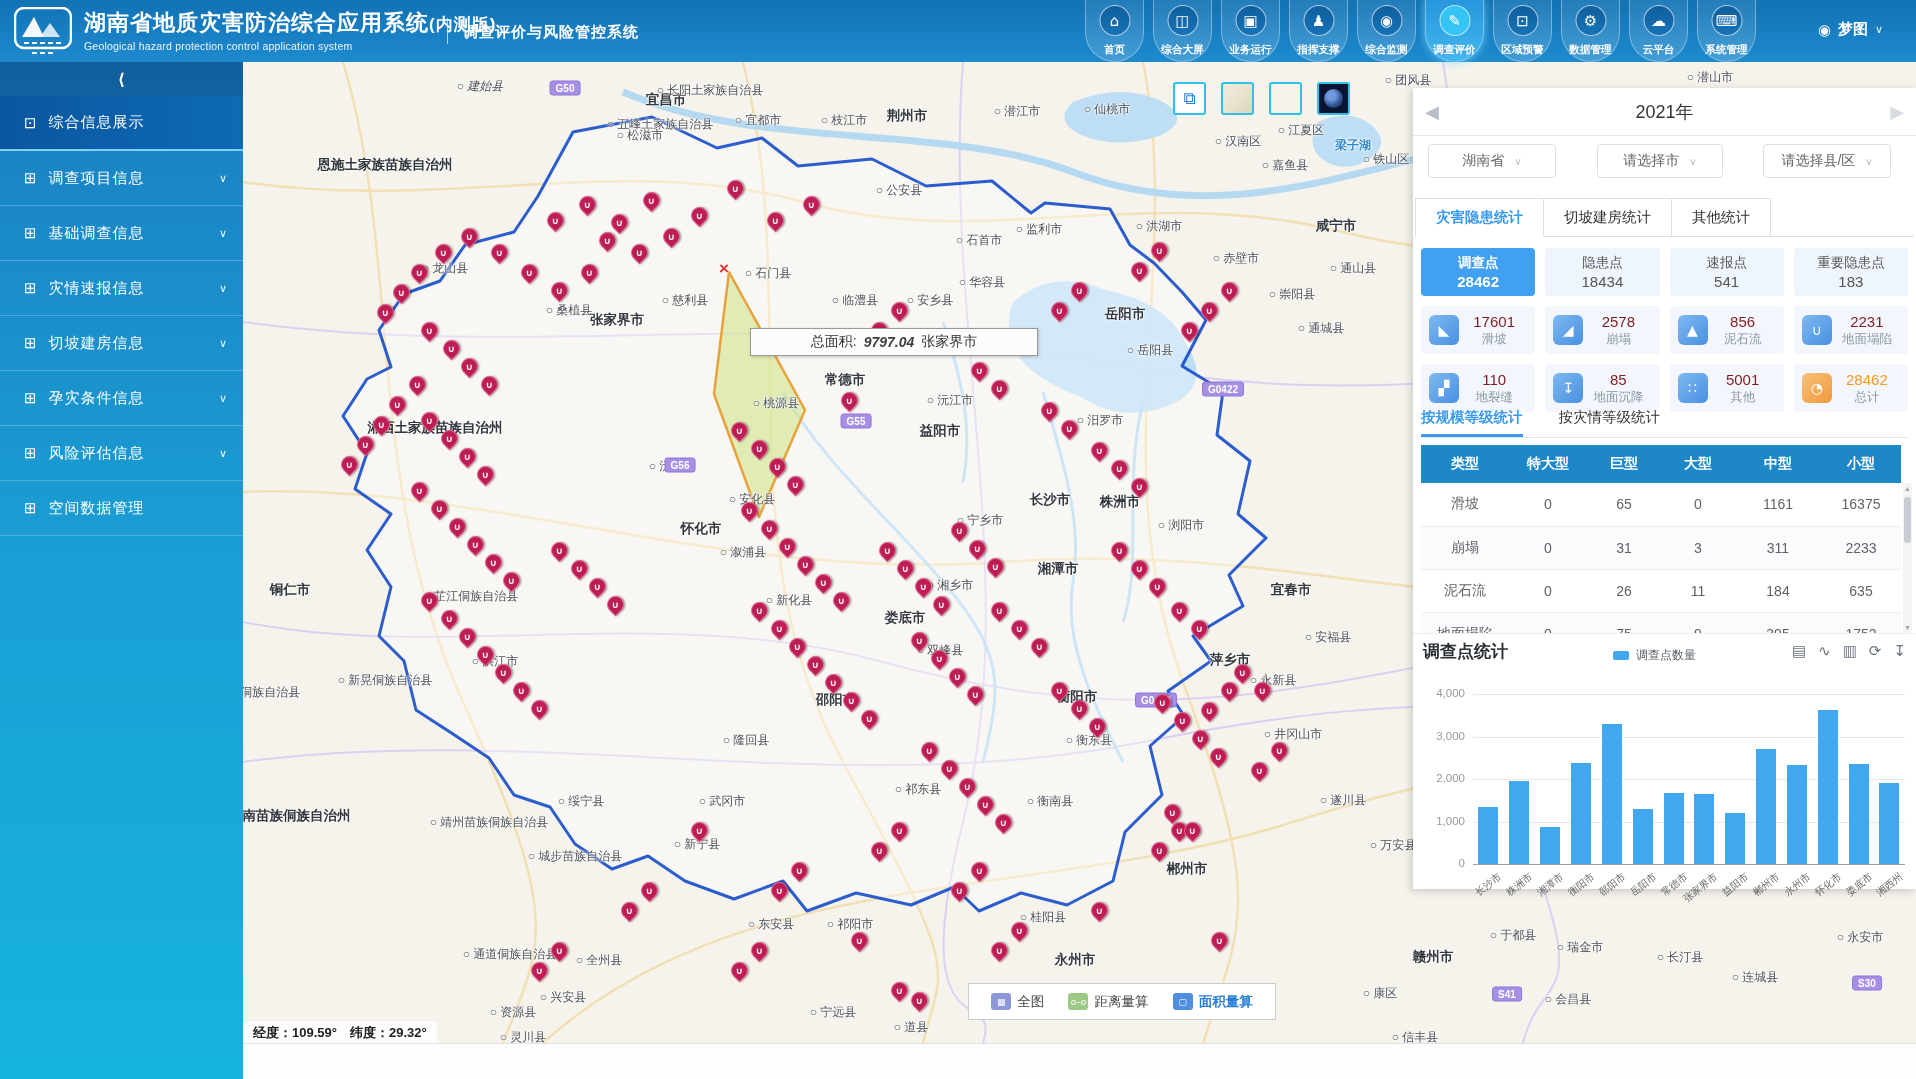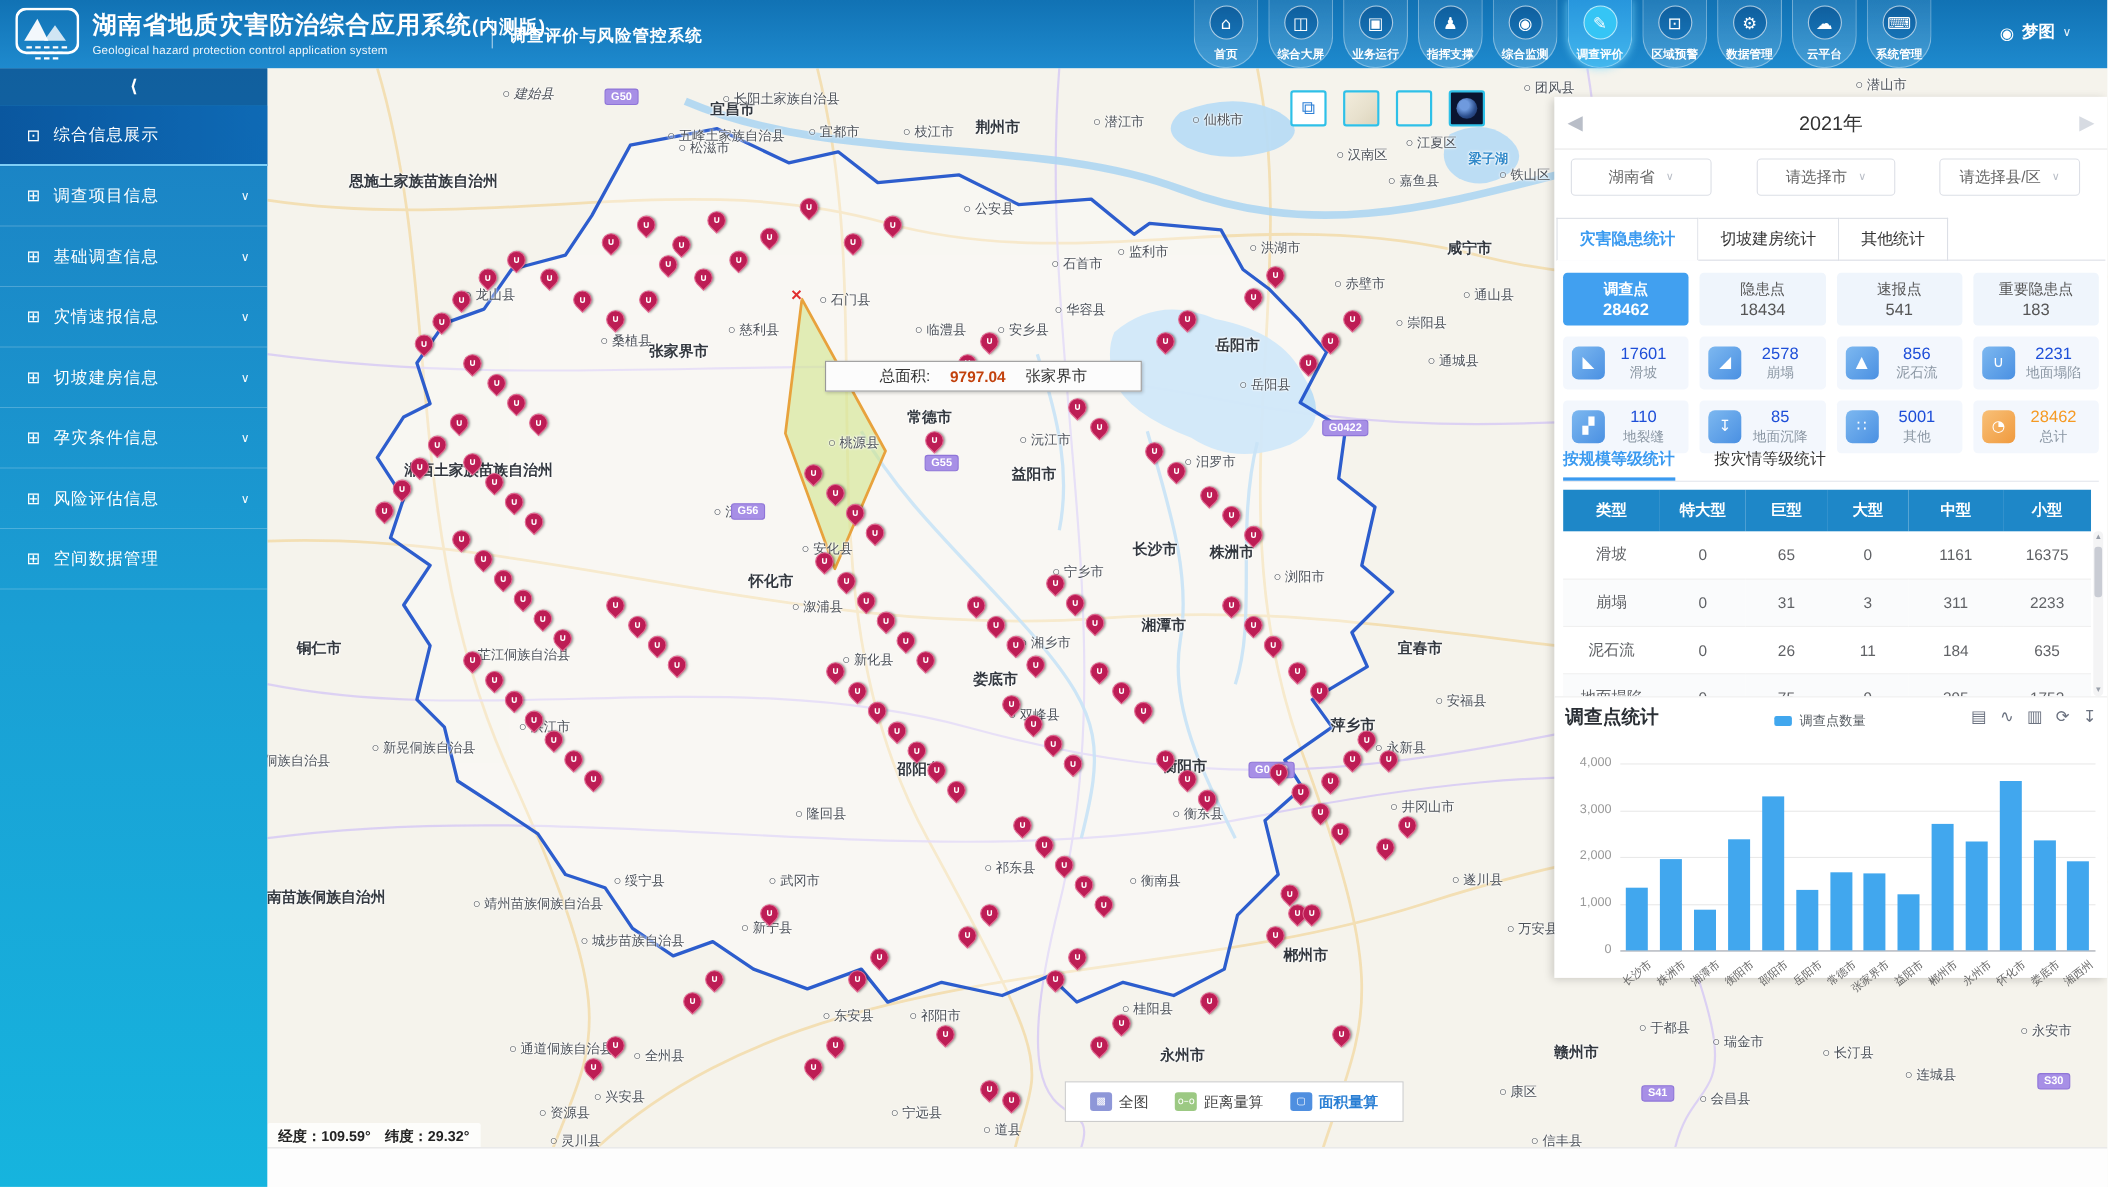--- a/index.html
+++ b/index.html
@@ -56,21 +56,21 @@
     padding:1px 5px; border-radius:3px; border:1px solid #8f75d8; z-index:2; }
   .marker { position:absolute; width:17px; height:17px; background:#bd1d55; border:1px solid #e26a92;
     border-radius:50% 50% 50% 0; transform:rotate(-45deg); box-shadow:1px 1px 2px rgba(0,0,0,.35); z-index:3; cursor:pointer; }
   .marker .mg { position:absolute; inset:0; display:flex; align-items:center; justify-content:center;
     transform:rotate(45deg); color:#fff; font-size:9px; font-weight:bold; font-family:"DejaVu Sans",sans-serif; }
   .xmark { position:absolute; color:#e03030; font-size:17px; font-weight:bold; z-index:4;
     text-shadow:0 0 2px #fff,0 0 2px #fff; transform:translate(-50%,-50%); }
   .map-tooltip { position:absolute; left:507px; top:266px; width:288px; height:28px; background:#fcfcfc;
     border:1px solid #999; box-shadow:1px 1px 3px rgba(0,0,0,.2); display:flex; align-items:center; justify-content:center;
     font-size:14px; color:#333; z-index:5; }
-  .map-tooltip b { color:#c2410c; margin:0 18px; }
+  .map-tooltip b { color:#404040; margin:0 7px;font-style:italic; }
   .basemap { position:absolute; left:930px; top:20px; display:flex; gap:15px; z-index:5; }
   .bm-btn { width:33px; height:33px; border-radius:3px; cursor:pointer; border:2px solid #2ec0e8; }
   .bm-layers { background:#fff; display:flex; align-items:center; justify-content:center; color:#2d7fd6; font-size:17px; }
   .bm-vector { background:linear-gradient(135deg,#f2ecdc 0%,#e7e0cc 60%,#dcd4bc 100%); }
   .bm-globe { background:#0a1430; position:relative; }
   .bm-globe::after { content:""; position:absolute; left:5px; top:5px; width:19px; height:19px; border-radius:50%;
     background:radial-gradient(circle at 38% 35%,#6f9ade 25%,#2c4f8e 60%,#14244e 100%); }
   .measure-bar { position:absolute; left:725px; top:921px; width:308px; height:37px; background:#fff;
     border:1px solid #ccc; display:flex; align-items:center; justify-content:space-around; padding:0 10px; z-index:5; }
   .measure-btn { display:flex; align-items:center; gap:6px; cursor:pointer; font-size:13.5px; color:#444; white-space:nowrap; }
@@ -106,21 +106,21 @@
     justify-content:center; cursor:pointer; color:#555; }
   .stat-btn .sb-label { font-size:13.5px; }
   .stat-btn .sb-value { font-size:15px; margin-top:1px; }
   .stat-btn.active { background:#41a0f0; color:#fff; font-weight:bold; }
   .cards-grid { position:absolute; left:8px; top:218px; width:487px; display:grid; grid-template-columns:repeat(4,1fr); gap:10px 10px; }
   .tcard { height:48px; border-radius:4px; background:#f3f7fd; display:flex; align-items:center; padding:0 6px 0 8px; }
   .tcard .ticon { width:30px; height:30px; border-radius:6px; background:linear-gradient(135deg,#7db8f0,#4a90e2);
     color:#fff; display:flex; align-items:center; justify-content:center; font-size:14px; flex:none; font-family:"DejaVu Sans",sans-serif; }
   .tcard.orange .ticon { background:linear-gradient(135deg,#f8c078,#f09a3e); }
   .tcard .tinfo { flex:1; text-align:center; }
-  .tcard .tval { font-size:15px; color:#1d4ed8; }
+  .tcard .tval { font-size:15px; color:#7f1d1d; }
   .tcard.orange .tval { color:#f59a23; }
   .tcard .tlab { font-size:12.5px; color:#8a96a3; margin-top:1px; }
   .scale-tabs { position:absolute; left:8px; top:320px; width:487px; height:30px; border-bottom:1px solid #e4e7ed; display:flex; gap:36px; }
   .scale-tab { font-size:14.5px; color:#333; cursor:pointer; padding-bottom:9px; }
   .scale-tab.active { color:#3a9af0; border-bottom:3px solid #3a9af0; font-weight:bold; }
   .ptable { position:absolute; left:8px; top:357px; width:480px; height:188px; overflow:hidden; font-size:14px; }
   .ptable table { width:100%; border-collapse:collapse; table-layout:fixed; }
   .ptable th { background:#1e87c8; color:#fff; font-weight:bold; height:38px; font-size:14px; }
   .ptable td { height:43px; text-align:center; color:#606266; border-bottom:1px solid #f0f0f0; }
   .ptable tr:nth-child(even) td { background:#fafbfc; }

